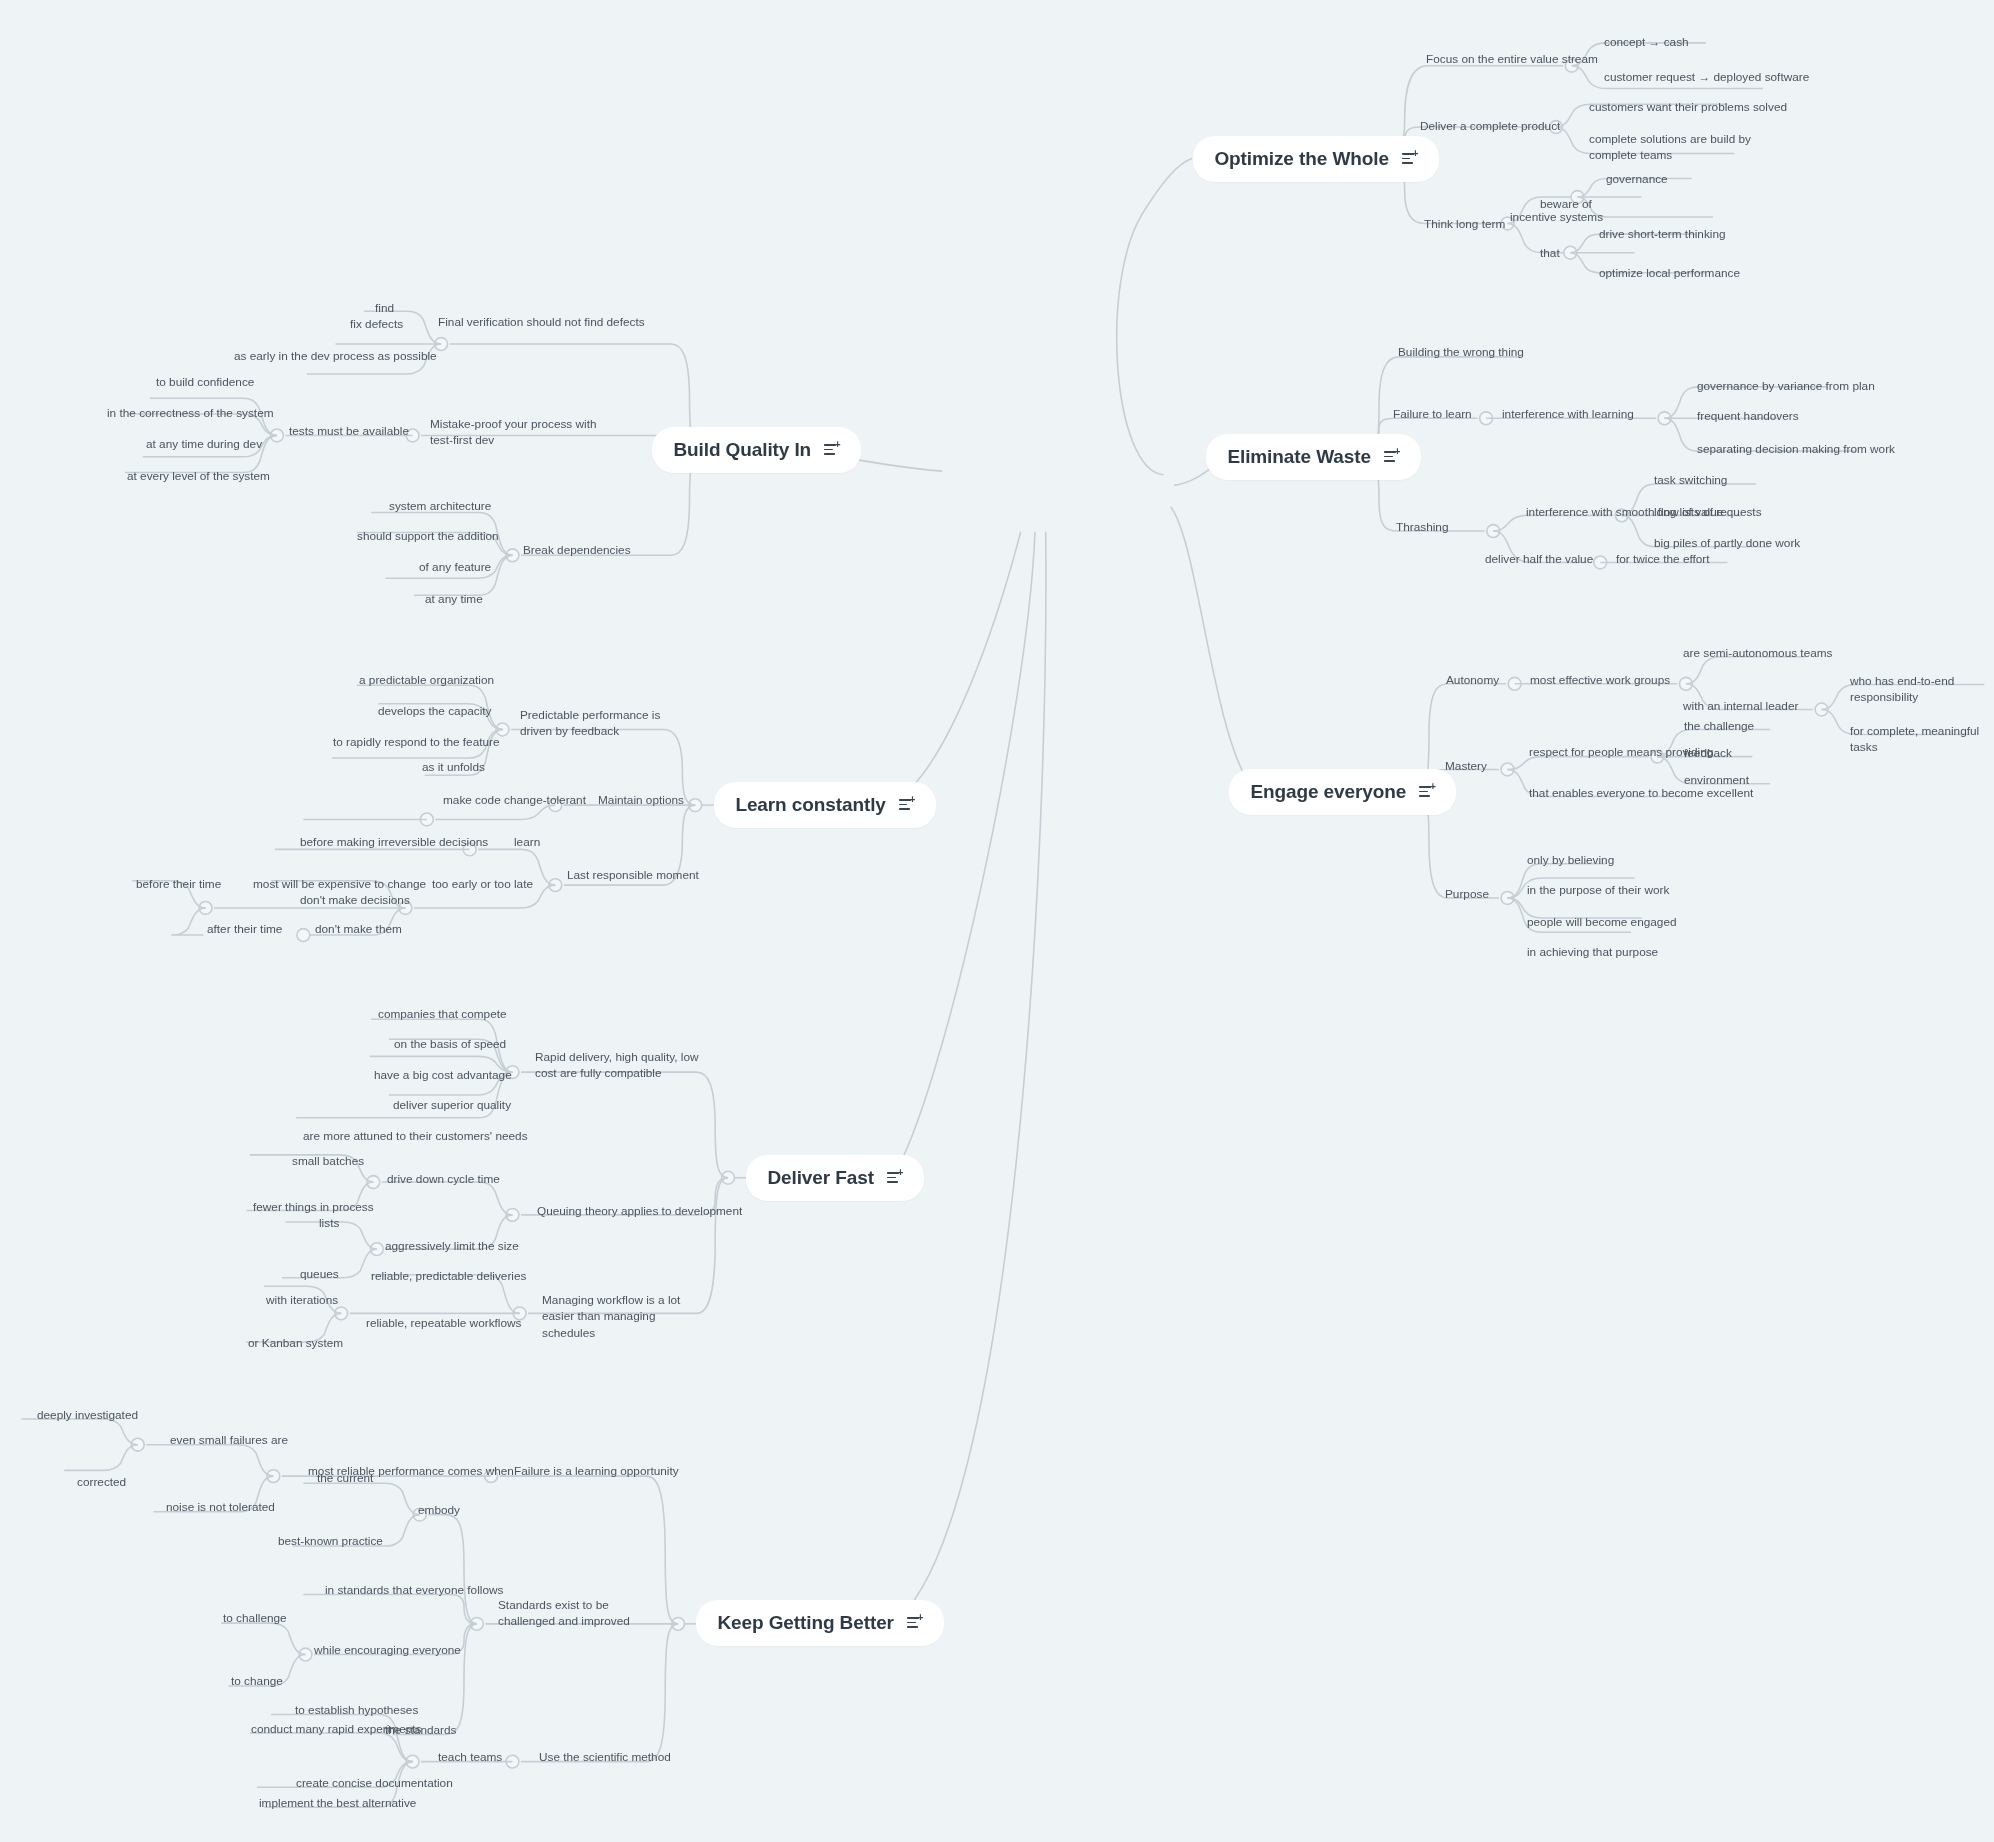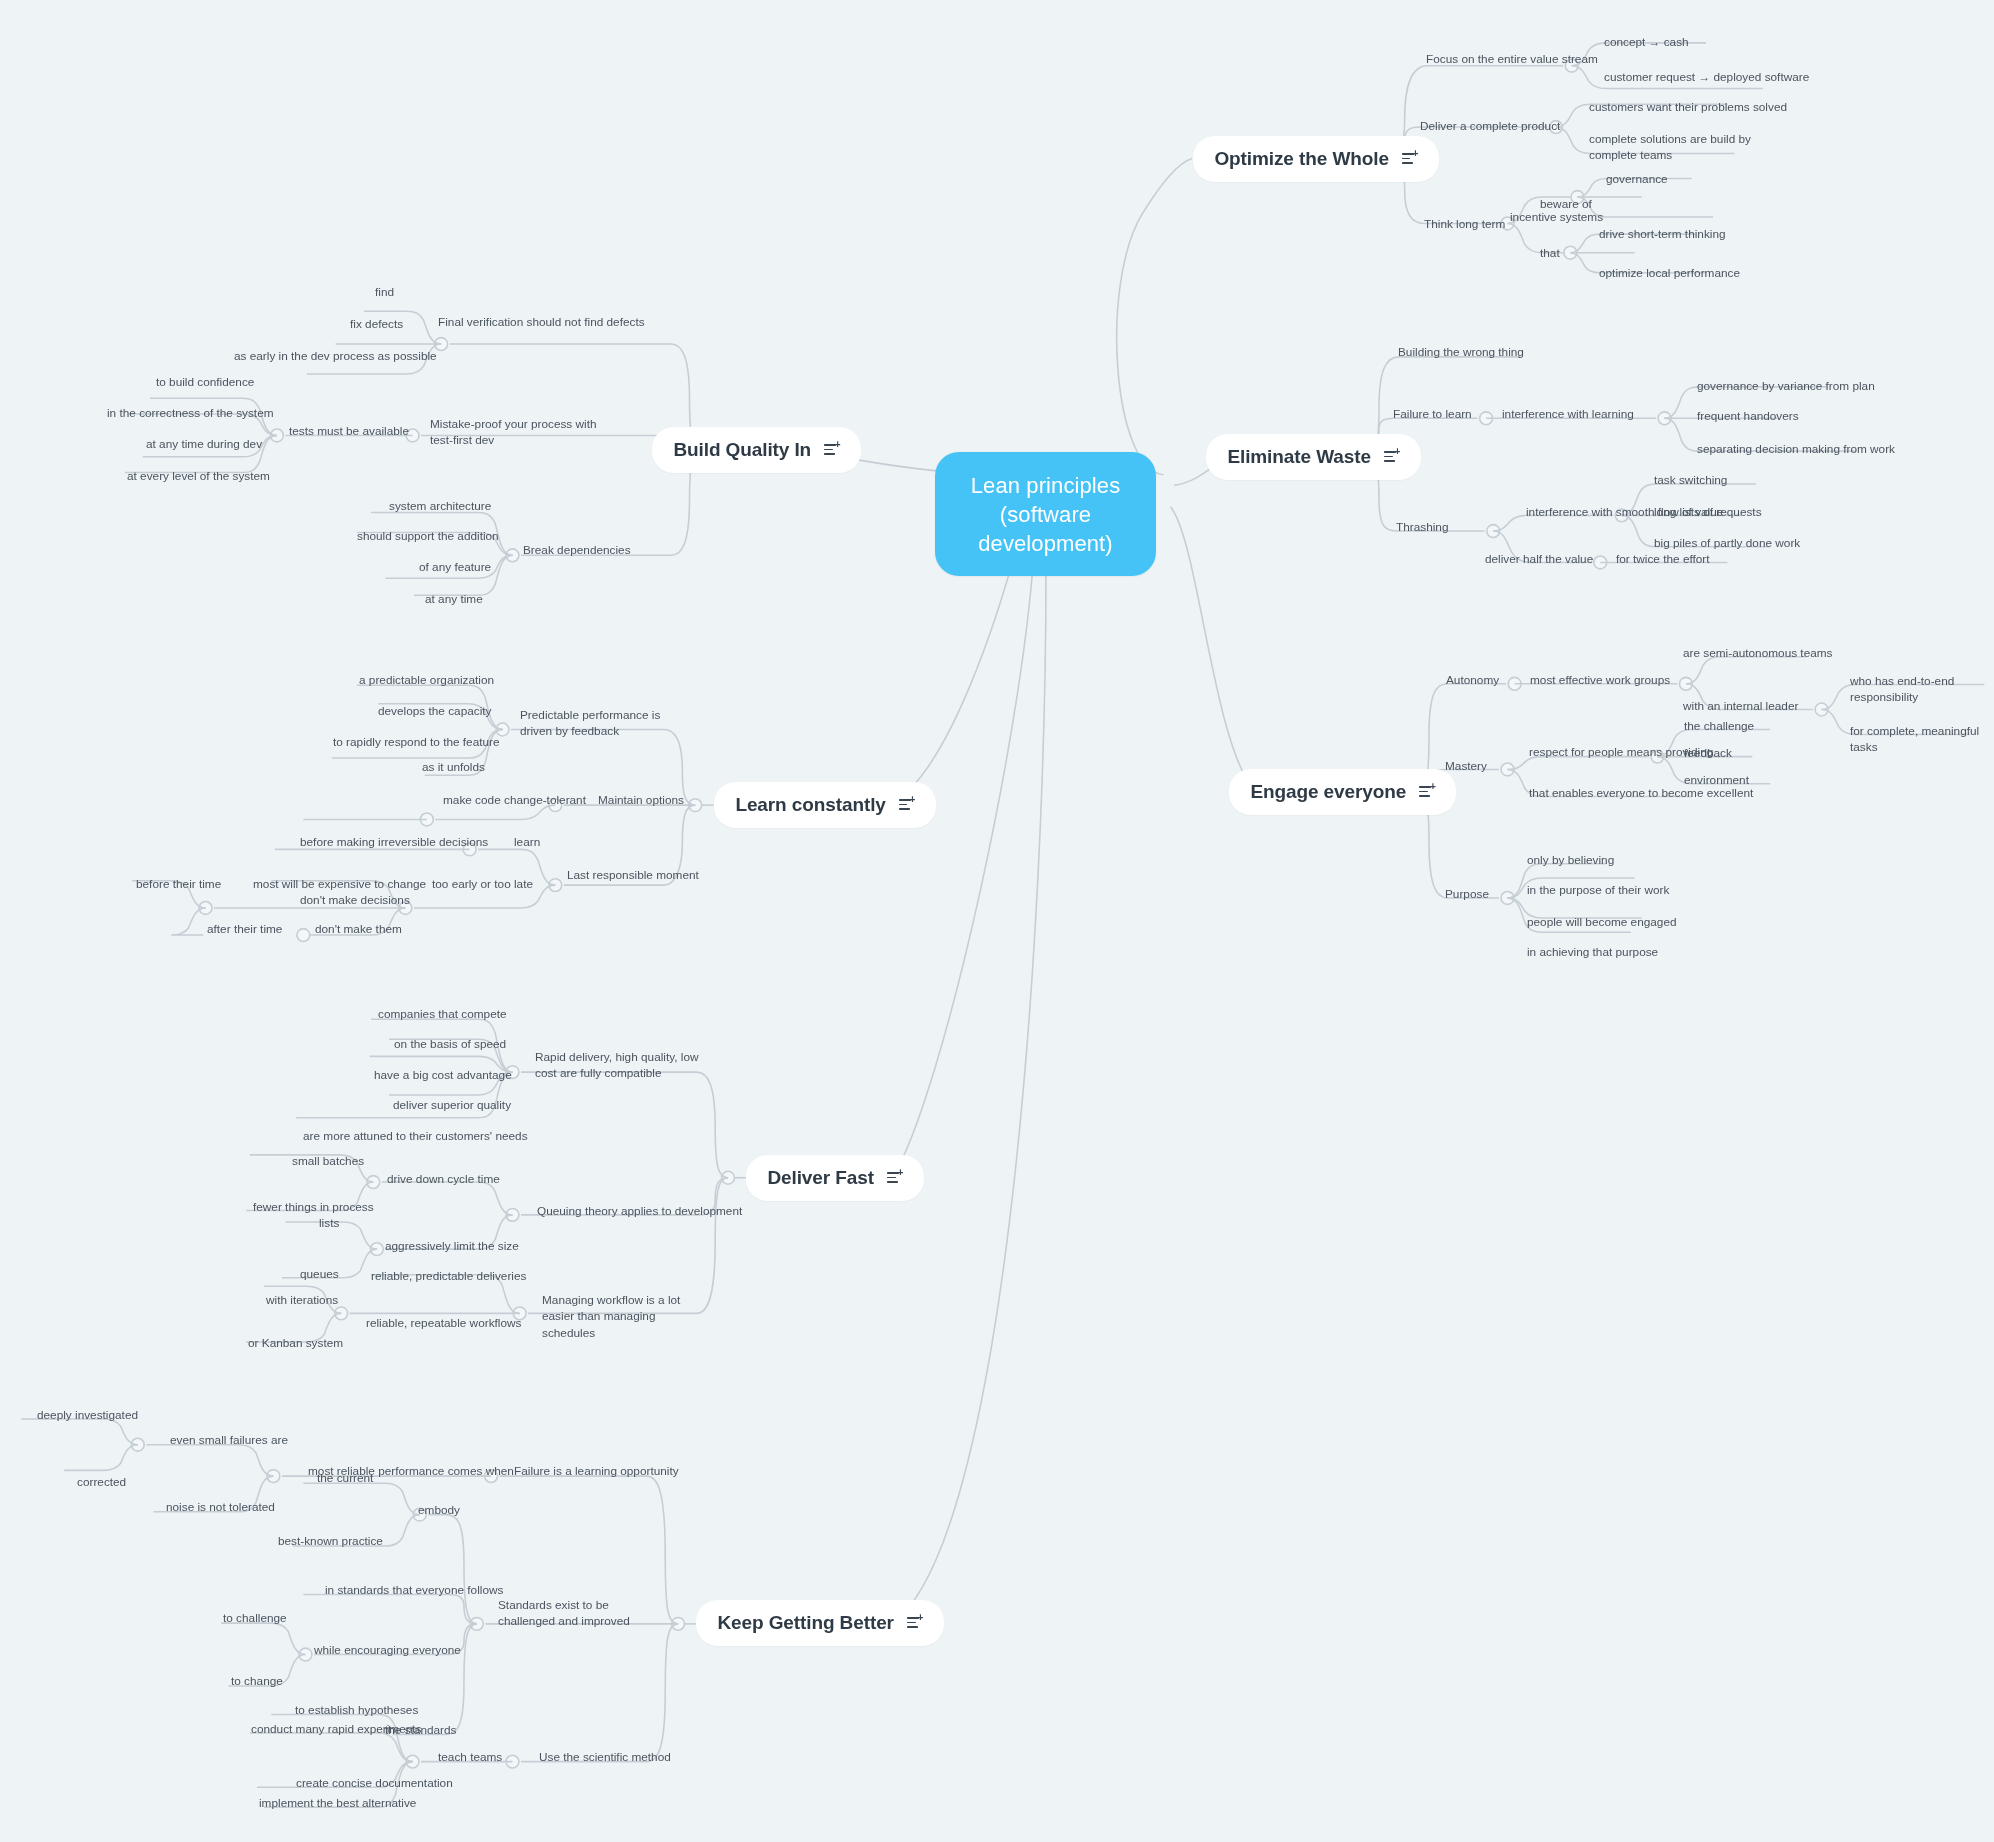--- a/index.html
+++ b/index.html
@@ -260,24 +260,20 @@
   <path d="M950 2275 C 936 2275 932 2292 932 2370 C 932 2450 922 2468 906 2468 L730 2468"></path>
   <circle cx="718" cy="2468" r="9"></circle>
   <path d="M718 2468 C 704 2468 700 2468 696 2468 L590 2468"></path>
   <circle cx="578" cy="2468" r="9"></circle>
   <path d="M578 2468 C 564 2468 560 2450 554 2420 C 548 2404 540 2402 530 2402 L380 2402"></path>
   <path d="M578 2468 C 564 2468 560 2456 554 2440 C 548 2430 540 2428 530 2428 L350 2428"></path>
   <path d="M578 2468 C 564 2468 560 2478 554 2492 C 548 2502 540 2504 530 2504 L360 2504"></path>
   <path d="M578 2468 C 564 2468 560 2486 554 2514 C 548 2530 540 2532 530 2532 L370 2532"></path>
 </svg>
 
-<div class="node root" style="left:935px;top:452px;width:164px;">
-  <div>Lean principles</div>
-  <div>(software development)</div>
-</div>
 
 <div class="node branch" style="left:1193px;top:136px;">
   <span>Optimize the Whole</span>
   <span class="note-icon">
         <i></i>
         <i></i>
         <i></i>
         <b>+</b>
       </span>
 </div>
@@ -382,21 +378,21 @@
 <div class="node leaf" style="left:1684px;top:745px;">feedback</div>
 <div class="node leaf" style="left:1684px;top:772px;">environment</div>
 <div class="node leaf" style="left:1529px;top:785px;">that enables everyone to become excellent</div>
 <div class="node leaf" style="left:1445px;top:886px;">Purpose</div>
 <div class="node leaf" style="left:1527px;top:852px;">only by believing</div>
 <div class="node leaf" style="left:1527px;top:882px;">in the purpose of their work</div>
 <div class="node leaf" style="left:1527px;top:914px;">people will become engaged</div>
 <div class="node leaf" style="left:1527px;top:944px;">in achieving that purpose</div>
 
 <div class="node leaf" style="left:438px;top:314px;">Final verification should not find defects</div>
-<div class="node leaf" style="left:375px;top:284px;">find</div>
+<div class="node leaf" style="left:375px;top:300px;">find</div>
 <div class="node leaf" style="left:350px;top:316px;">fix defects</div>
 <div class="node leaf" style="left:234px;top:348px;">as early in the dev process as possible</div>
 <div class="node leaf w1" style="left:430px;top:416px;width:189px;">Mistake-proof your process with test-first dev</div>
 <div class="node leaf" style="left:289px;top:423px;">tests must be available</div>
 <div class="node leaf" style="left:156px;top:374px;">to build confidence</div>
 <div class="node leaf" style="left:107px;top:405px;">in the correctness of the system</div>
 <div class="node leaf" style="left:146px;top:436px;">at any time during dev</div>
 <div class="node leaf" style="left:127px;top:468px;">at every level of the system</div>
 <div class="node leaf" style="left:523px;top:542px;">Break dependencies</div>
 <div class="node leaf" style="left:389px;top:498px;">system architecture</div>

